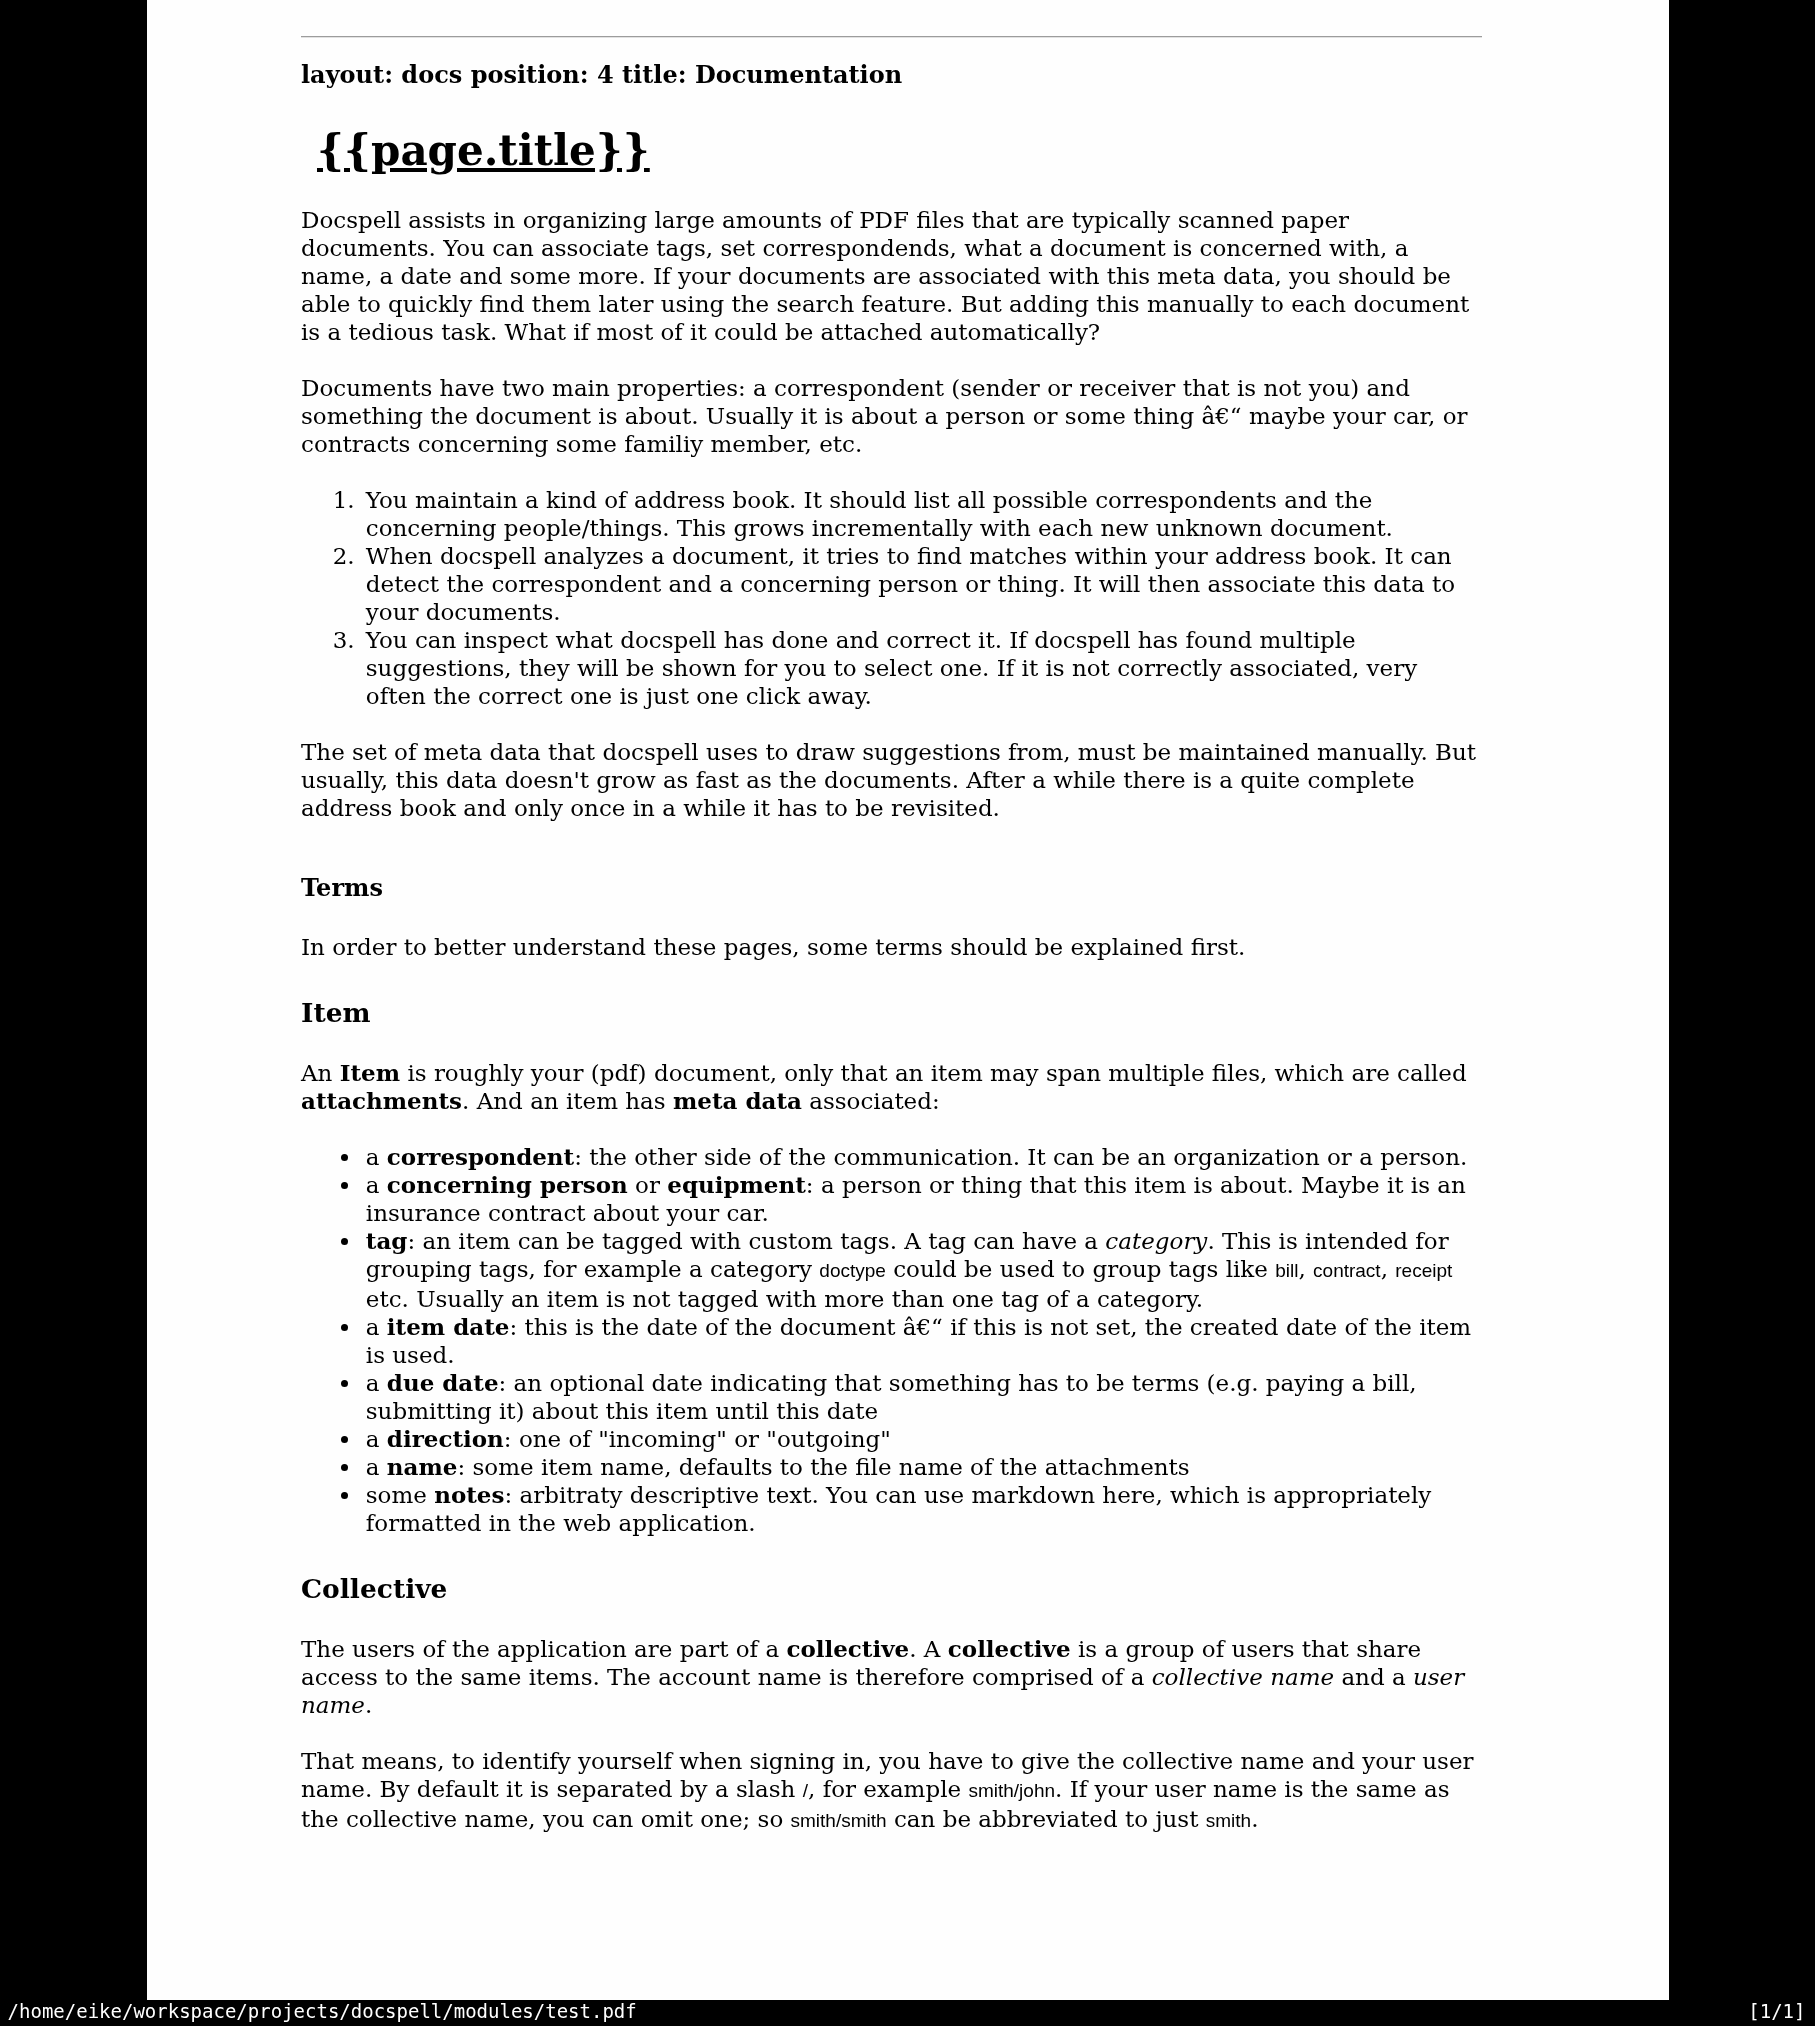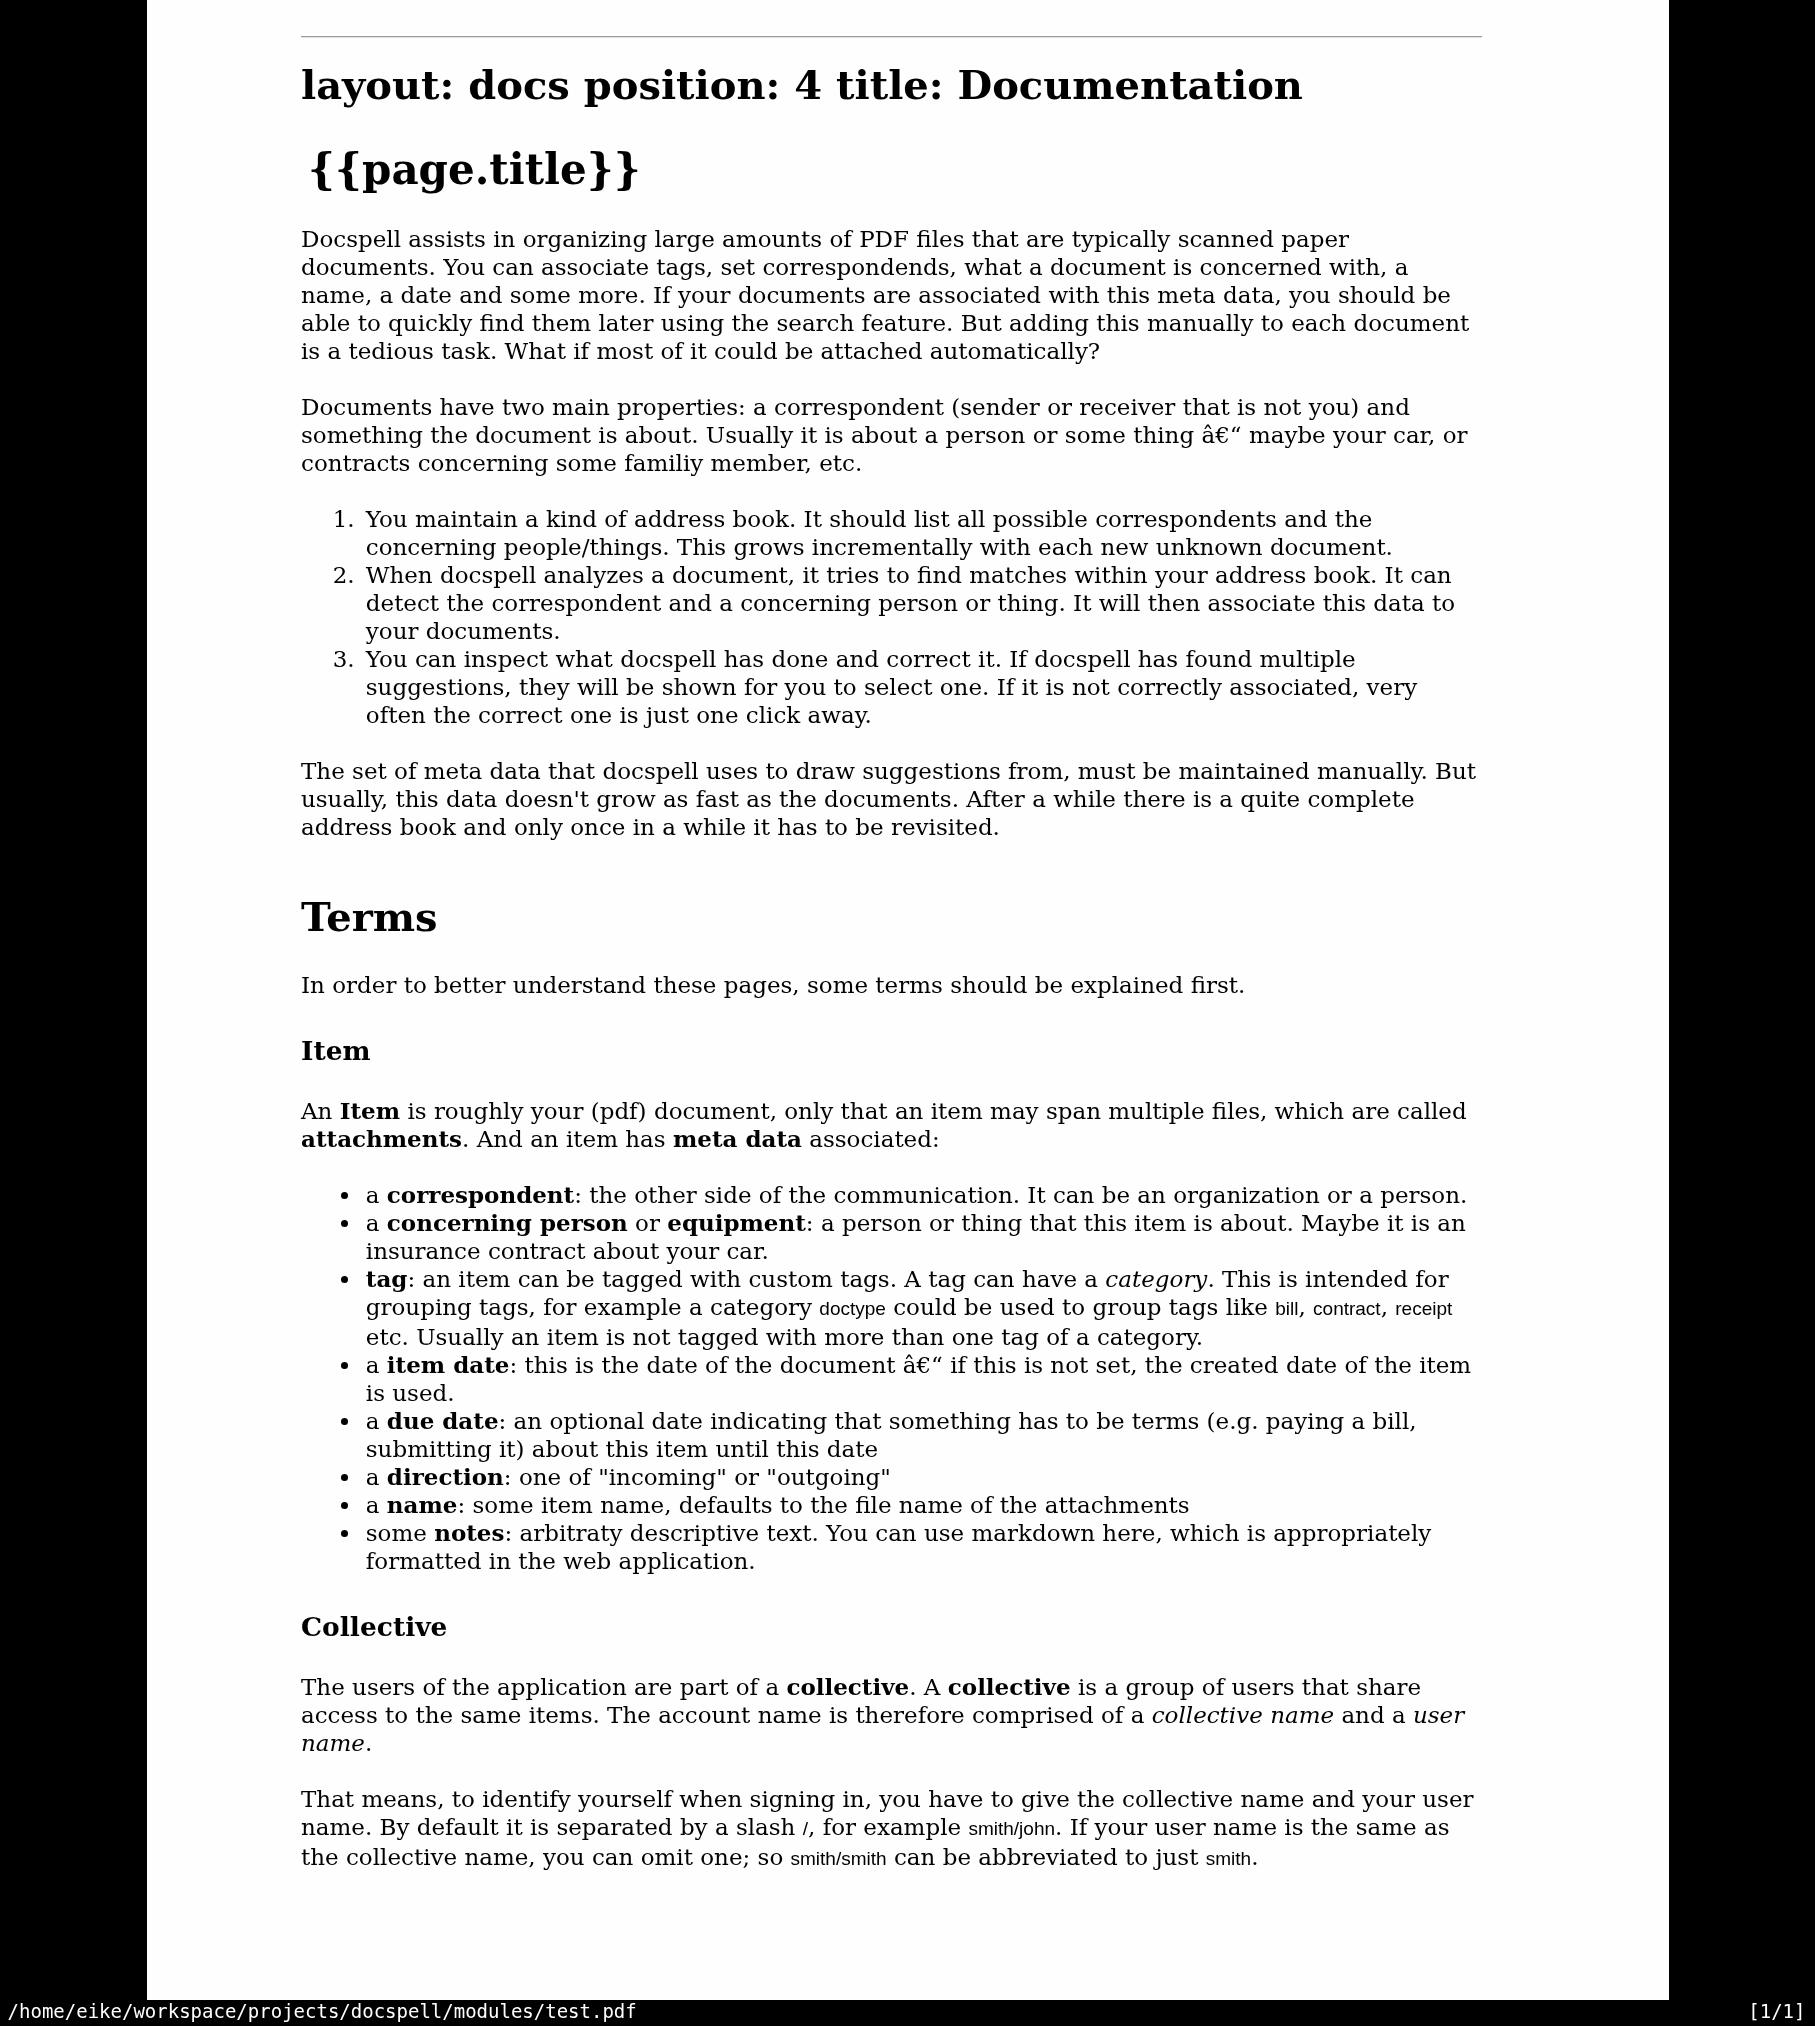--- a/index.html
+++ b/index.html
@@ -19,22 +19,22 @@
     padding: 11.4px 187px 0 154px;
     color: #000;
   }
   .top-rule {
     border: none;
     border-top: 1.9px solid #9c9c9c;
     border-bottom: 0.9px solid #e2e2e2;
     margin: 24.6px 0 0 0;
   }
   h1, h2, h3 { font-weight: bold; color: #000; }
-  h1 { font-size: 42px; line-height: 1.2; margin: 36px 0 30px 7px; }
-  h2 { font-size: 40px; line-height: 1.2; margin: 52px 0 30px 0; }
+  h1 { font-size: 42px; line-height: 1.2; margin: 36px 0 30px 16px; text-decoration: underline; }
+  h2 { font-size: 24px; line-height: 1.2; margin: 52px 0 30px 0; }
   h2.front-matter { margin-top: 23px; }
   h3 { font-size: 26.5px; line-height: 1.2; margin: 36px 0 30px 0; }
   p { font-size: 23px; line-height: 28px; margin: 28px 0; }
   ol, ul { font-size: 23px; line-height: 28px; margin: 28px 0; padding-left: 61px; }
   li { margin: 0; padding-left: 3.8px; }
   .r-b { font-weight: bold; }
   .r-i { font-style: italic; }
   .r-m { font-family: Liberation Sans, sans-serif; font-size: 19px; }
   .statusbar {
     position: absolute;

